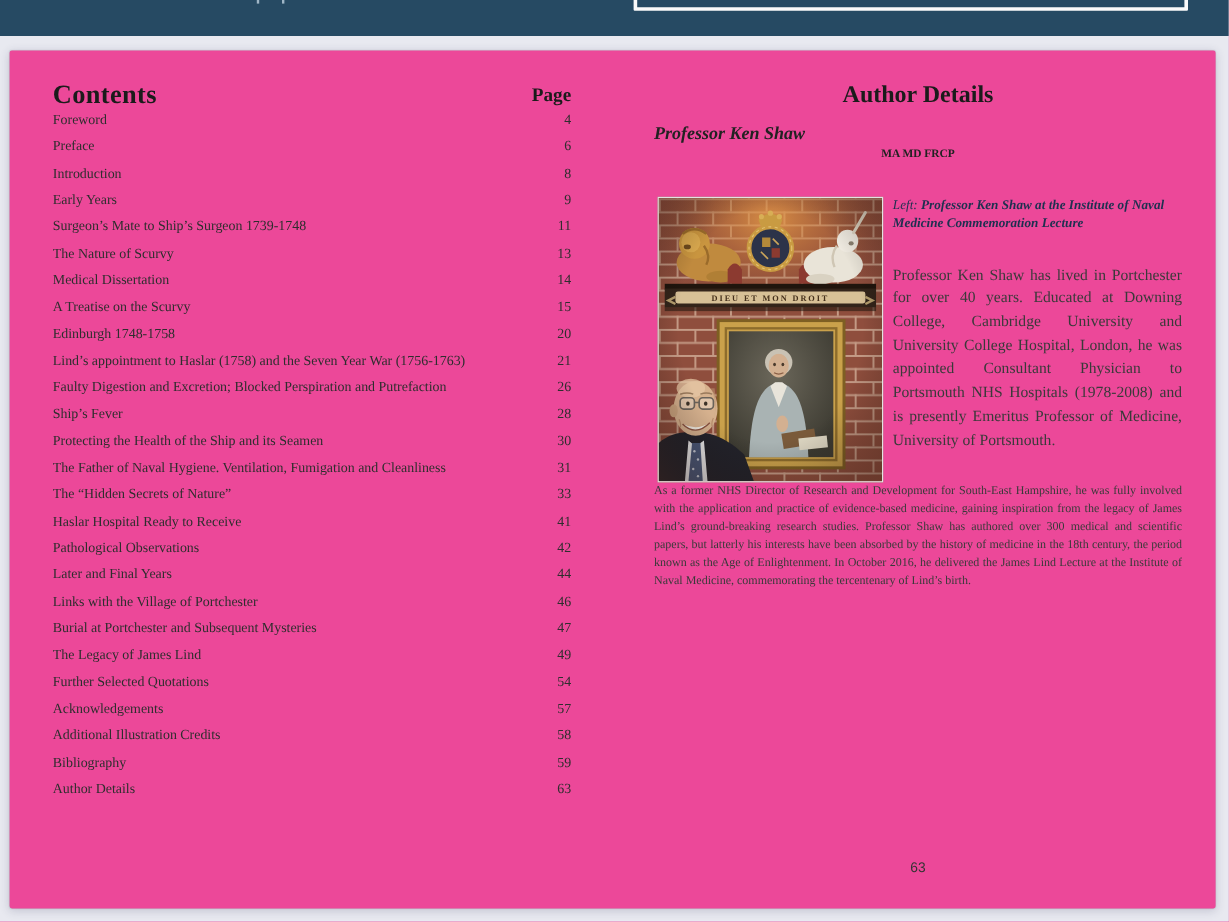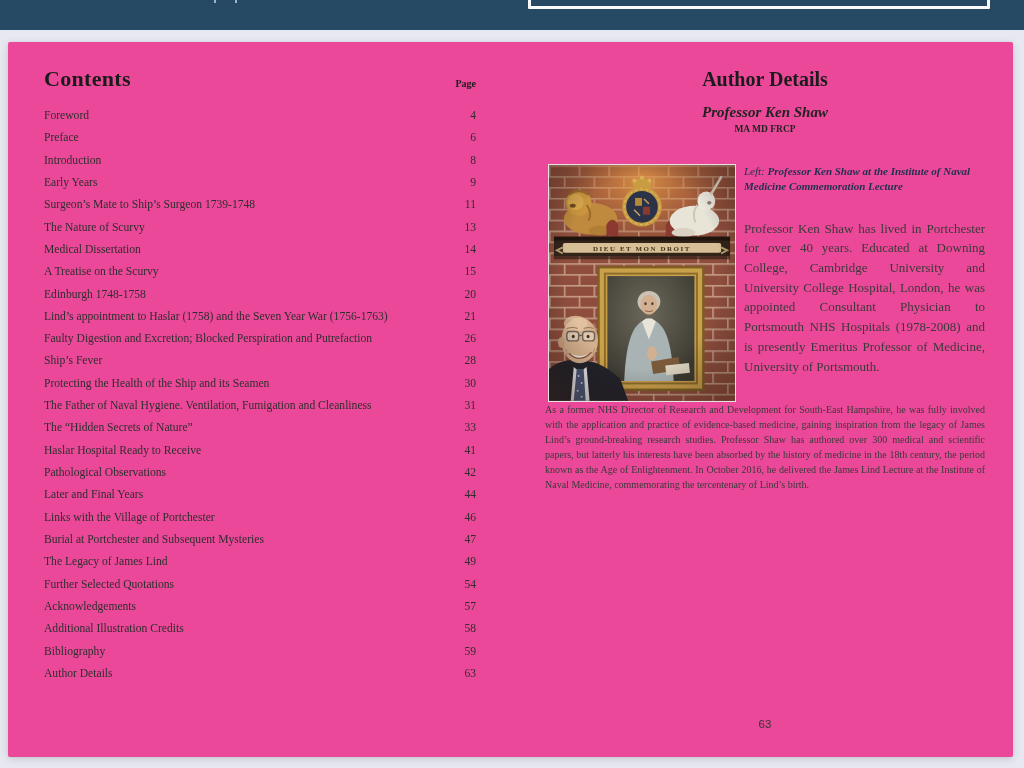--- a/index.html
+++ b/index.html
@@ -13,30 +13,30 @@
   .logo-remnant.m2 { left:235px; }
 
   .page-card { position:absolute; left:8px; top:42px; width:1005px; height:715px;
                background:#ec4899; border-radius:2px;
                box-shadow:0 2px 8px rgba(50,50,90,0.20), 0 0 1px rgba(0,0,0,0.12); }
 
   
   .left-page { position:absolute; left:36px; top:26px; width:432px; }
   .contents-head { display:flex; justify-content:space-between; align-items:flex-end; }
   .contents-title { font-size:22px; font-weight:bold; color:#1b1b1b; letter-spacing:0.3px; line-height:1; }
-  .page-col-label { font-size:10px; font-weight:bold; color:#1b1b1b; padding-bottom:1px; }
-  .toc { margin-top:19px; }
+  .page-col-label { font-size:16px; font-weight:bold; color:#1b1b1b; padding-bottom:1px; }
+  .toc { margin-top:3px; }
   .toc-row { display:flex; justify-content:space-between; height:22.32px; align-items:flex-start; }
   .toc-title { font-size:11.6px; color:#2e2e2e; white-space:nowrap; }
   .toc-page  { font-size:11.6px; color:#2e2e2e; }
 
   
   .right-page { position:absolute; left:537px; top:26px; width:440px; }
   .author-title { text-align:center; font-size:20px; font-weight:bold; color:#1b1b1b; line-height:1.1; }
-  .author-name  { text-align:center; font-size:15px; font-weight:bold; font-style:italic; color:#222; margin-top:14px; }
+  .author-name  { font-size:15px; font-weight:bold; font-style:italic; color:#222; margin-top:14px; }
   .credentials  { text-align:center; font-size:9.5px; font-weight:bold; color:#222; margin-top:3px; }
   .photo-row { margin-top:30px; display:flex; }
   .photo { width:188px; height:238px; flex:none; margin-left:3px; border:1px solid #e2e2e2; background:#8f4e3d; }
   .photo svg { display:block; }
   .side-text { margin-left:8px; width:241px; }
   .caption { font-size:11px; line-height:1.35; color:#1e3050; }
   .cap-prefix { font-style:italic; font-weight:normal; }
   .cap-body { font-style:italic; font-weight:bold; }
   .para1 { margin-top:25px; font-size:13px; line-height:1.515; color:#3a3a3a;
            text-align:justify; text-justify:inter-word; }

